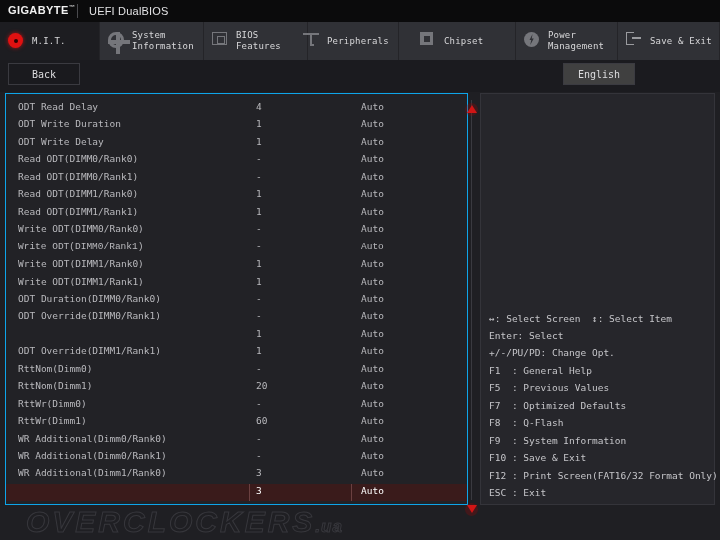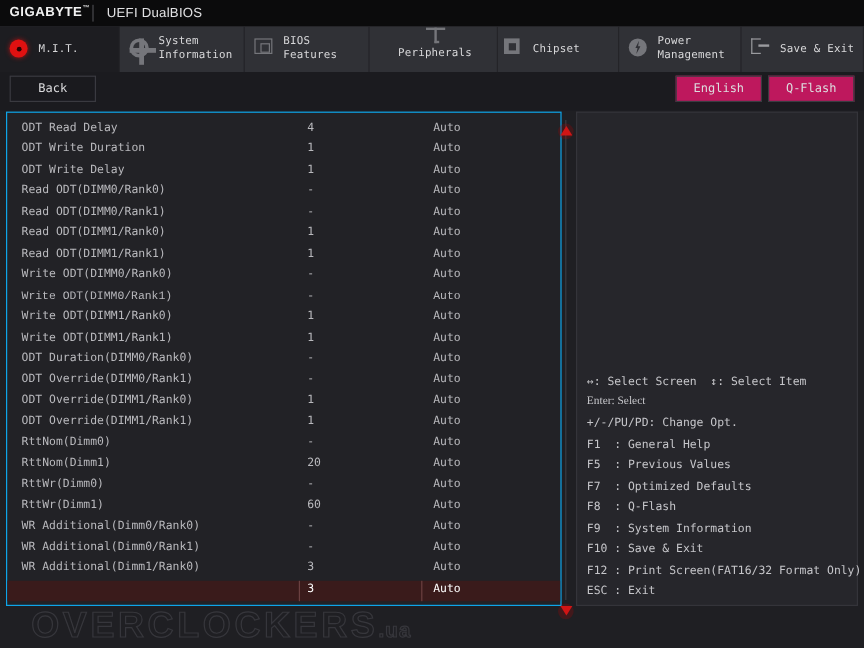--- a/index.html
+++ b/index.html
@@ -53,21 +53,21 @@
   .ic-exit:before{content:"";position:absolute;left:0;top:0;width:8px;height:13px;
      border:1.7px solid #9a9b9f;border-right:none;box-sizing:border-box;}
   .ic-exit:after{content:"";position:absolute;left:6px;top:5px;width:9px;height:2px;background:#9a9b9f;
      box-shadow:4px -3px 0 -1px #9a9b9f,4px 3px 0 -1px #9a9b9f;}
 
   
   .subbar{position:absolute;left:0;top:60px;width:720px;height:32px;background:#1b1b1f;}
   .btn-back{position:absolute;left:8px;top:3px;width:72px;height:22px;
     background:#1a1a1e;border:1px solid #3a3a40;color:#dcdcde;font-size:10px;
     display:flex;align-items:center;justify-content:center;box-sizing:border-box;}
-  .btn-right{position:absolute;top:3px;height:22px;background:#be185d;border:1px solid #3b3b41;
+  .btn-right{position:absolute;top:3px;height:22px;background:#404040;border:1px solid #3b3b41;
     color:#dcdcde;font-size:10px;display:flex;align-items:center;justify-content:center;
     box-sizing:border-box;}
   .btn-lang{right:85px;width:72px;}
   .btn-qflash{right:8px;width:72px;}
 
   
   .listpane{position:absolute;left:5px;top:93px;width:463px;height:412px;
     background:#222226;border:1px solid #0ea5e9;box-sizing:border-box;overflow:hidden;}
   .row{position:absolute;left:0;width:461px;height:17px;}
   .row .nm{position:absolute;left:12px;top:1px;font-size:9.5px;color:#b9b9bd;white-space:pre;}
@@ -87,21 +87,21 @@
      background:rgba(150,10,10,.30);}
 
   .helppane{position:absolute;left:480px;top:93px;width:235px;height:412px;
     background:#26262b;border:1px solid #34343a;box-sizing:border-box;}
   .helpline{position:absolute;left:8px;font-size:9.5px;color:#c6c6ca;white-space:pre;}
 
   
   .watermark{position:absolute;left:26px;top:505px;width:360px;height:32px;
     font-family:"Liberation Sans",sans-serif;font-weight:bold;font-size:30px;
     letter-spacing:3px;color:transparent;-webkit-text-stroke:1px rgba(150,150,160,.20);
-    white-space:nowrap;}
+    font-style:italic;white-space:nowrap;}
   .watermark .wm-small{font-size:17px;letter-spacing:1px;}
 </style>
 </head>
 <body>
 
 <div id="screen">
 
   <div class="brandbar">
     <div class="brand-logo"><span>GIGABYTE</span><span class="brand-tm">™</span></div>
     <div class="brand-div"></div>
@@ -122,21 +122,21 @@
         <span class="tlabel">System
 Information</span>
       </div>
       <div class="tab" style="left: 204px; width: 104px;">
         <span class="ticon">
           <span class="ic-chip" style="display: block;"></span>
         </span>
         <span class="tlabel">BIOS
 Features</span>
       </div>
-      <div class="tab" style="left: 311px; width: 104px; flex-direction: column;">
+      <div class="tab" style="left: 295px; width: 104px;">
         <span class="ticon">
           <span class="ic-peri" style="display: block;"></span>
         </span>
         <span class="tlabel">Peripherals</span>
       </div>
       <div class="tab" style="left: 516px; width: 102px;">
         <span class="ticon">
           <span class="ic-power" style="display: block;"></span>
         </span>
         <span class="tlabel">Power
@@ -152,21 +152,20 @@
         <span class="ticon">
           <span class="ic-exit" style="display: block;"></span>
         </span>
         <span class="tlabel">Save &amp; Exit</span>
       </div>
     </div>
 
   <div class="subbar">
     <div class="btn-back">Back</div>
     <div class="btn-right btn-lang">English</div>
-    <div class="btn-right btn-qflash">Q-Flash</div>
   </div>
 
   <div class="listpane" id="listpane">
       <div class="row" style="top: 6px;">
         <span class="nm">ODT Read Delay</span>
         <span class="vl">4</span>
         <span class="op">Auto</span>
       </div>
       <div class="row" style="top: 23.45px;">
         <span class="nm">ODT Write Duration</span>
@@ -222,21 +221,20 @@
         <span class="nm">ODT Duration(DIMM0/Rank0)</span>
         <span class="vl">-</span>
         <span class="op">Auto</span>
       </div>
       <div class="row" style="top: 215.4px;">
         <span class="nm">ODT Override(DIMM0/Rank1)</span>
         <span class="vl">-</span>
         <span class="op">Auto</span>
       </div>
       <div class="row" style="top: 232.85px;">
-        <span class="nm">ODT Override(DIMM1/Rank0)</span>
         <span class="vl">1</span>
         <span class="op">Auto</span>
       </div>
       <div class="row" style="top: 250.3px;">
         <span class="nm">ODT Override(DIMM1/Rank1)</span>
         <span class="vl">1</span>
         <span class="op">Auto</span>
       </div>
       <div class="row" style="top: 267.75px;">
         <span class="nm">RttNom(Dimm0)</span>
@@ -282,21 +280,21 @@
     </div>
 
   <div class="scrollrail"></div>
   <div class="tri-halo" style="top:103px"></div>
   <div class="tri tri-up"></div>
   <div class="tri-halo" style="top:503px"></div>
   <div class="tri tri-dn"></div>
 
   <div class="helppane" id="helppane">
       <div class="helpline" style="top: 219px;">↔: Select Screen  ↕: Select Item</div>
-      <div class="helpline" style="top: 236px; font-family: Liberation Serif, serif;">Enter: Select</div>
+      <div class="helpline" style="top: 236px;">Enter: Select</div>
       <div class="helpline" style="top: 253px;">+/-/PU/PD: Change Opt.</div>
       <div class="helpline" style="top: 271px;">F1  : General Help</div>
       <div class="helpline" style="top: 288px;">F5  : Previous Values</div>
       <div class="helpline" style="top: 306px;">F7  : Optimized Defaults</div>
       <div class="helpline" style="top: 323px;">F8  : Q-Flash</div>
       <div class="helpline" style="top: 341px;">F9  : System Information</div>
       <div class="helpline" style="top: 358px;">F10 : Save &amp; Exit</div>
       <div class="helpline" style="top: 376px;">F12 : Print Screen(FAT16/32 Format Only)</div>
       <div class="helpline" style="top: 393px;">ESC : Exit</div>
     </div>

